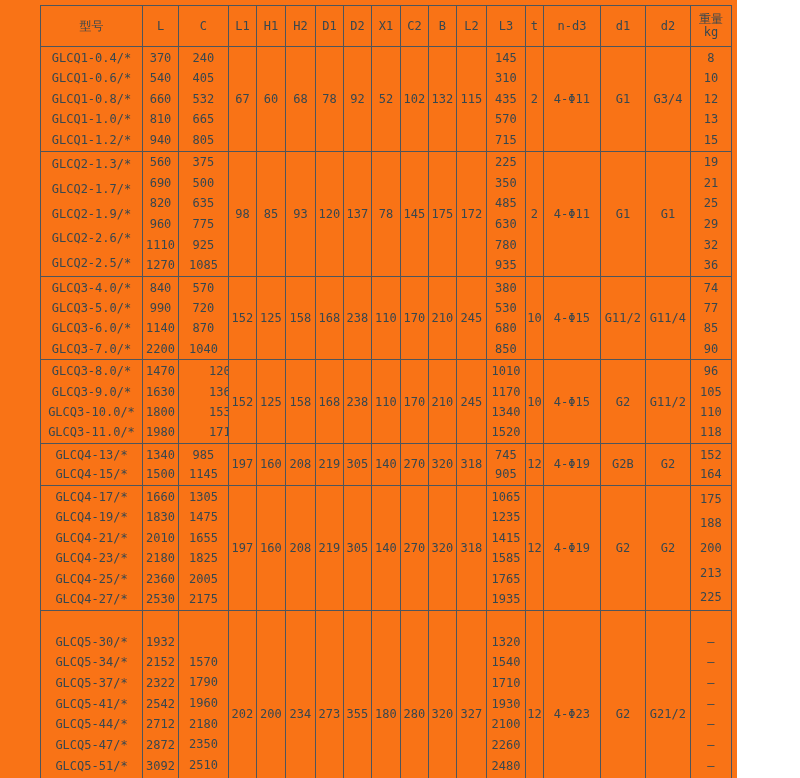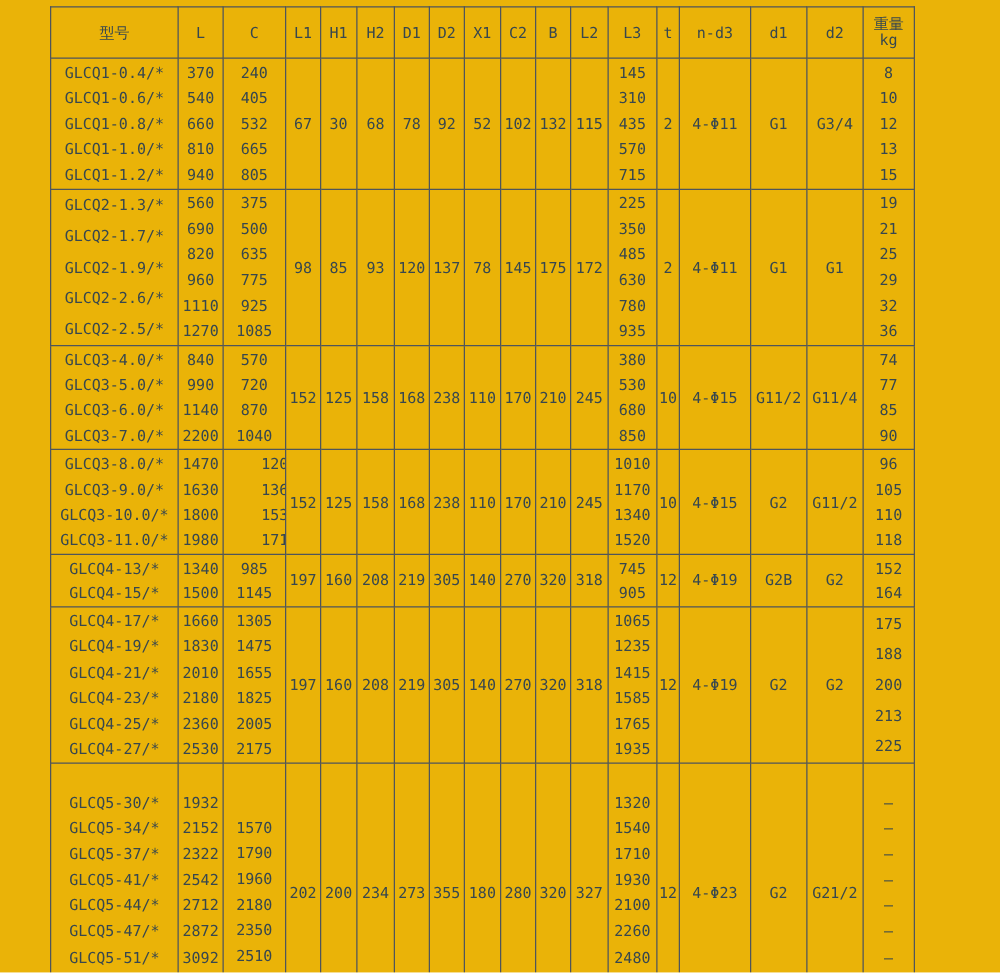--- a/index.html
+++ b/index.html
@@ -1,17 +1,17 @@
 <!DOCTYPE html>
 <html><head>
 <meta charset="utf-8">
 <style>
   html,body{margin:0;padding:0;background:#ffffff;}
   body{width:800px;height:778px;font-family:"DejaVu Sans Mono","Liberation Mono",monospace;}
-  .page{position:relative;width:800px;height:778px;background:#eab308;overflow:hidden;}
+  .page{position:relative;width:737px;height:778px;background:#f97316;overflow:hidden;}
   table.spec{
     position:absolute;left:40px;top:5px;
     border-collapse:collapse;table-layout:fixed;
     color:#37474f;font-size:12px;
   }
   th,td{
     border:1px solid #4f555b;
     padding:0;margin:0;
     text-align:center;vertical-align:middle;
     font-weight:normal;
@@ -95,21 +95,21 @@
           <td>
             <div class="stack" style="height: 102.5px;">
               <div class="line">240</div>
               <div class="line">405</div>
               <div class="line">532</div>
               <div class="line">665</div>
               <div class="line">805</div>
             </div>
           </td>
           <td>67</td>
-          <td>30</td>
+          <td>60</td>
           <td>68</td>
           <td>78</td>
           <td>92</td>
           <td>52</td>
           <td>102</td>
           <td>132</td>
           <td>115</td>
           <td>
             <div class="stack" style="height: 102.5px;">
               <div class="line">145</div>

